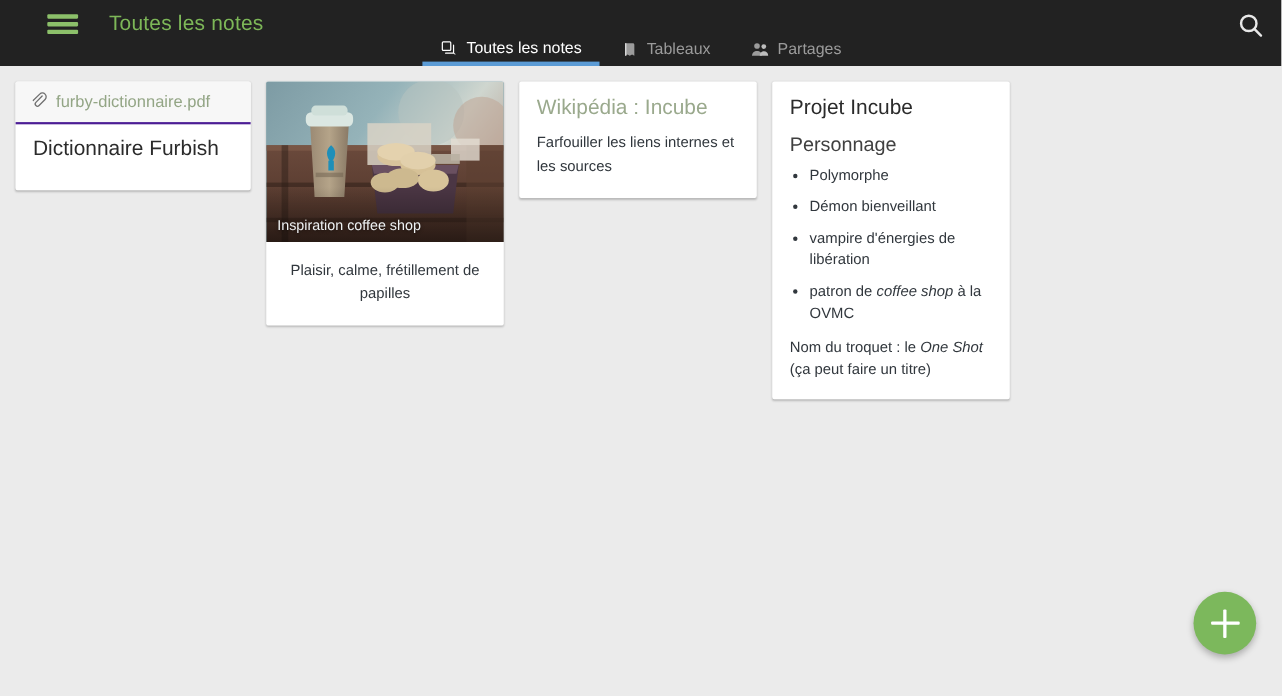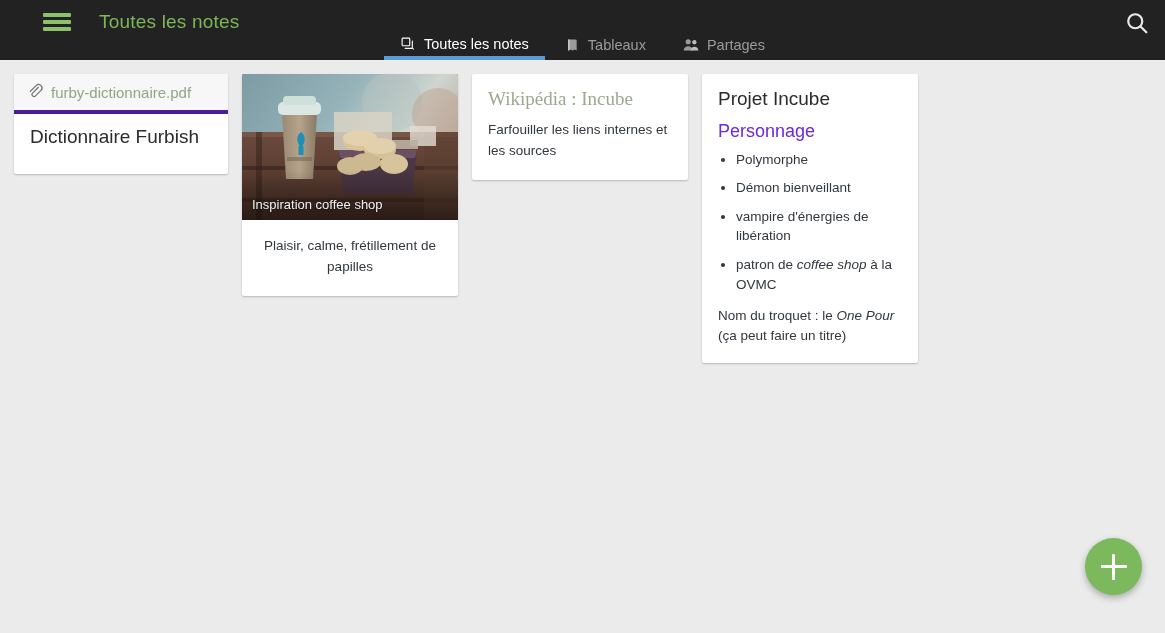--- a/index.html
+++ b/index.html
@@ -100,21 +100,21 @@
   .card {
     background: #ffffff;
     box-shadow: 0 1px 2px rgba(0,0,0,0.22);
     border-radius: 2px;
     overflow: hidden;
   }
   .card-body { padding: 14px 16px 16px 16px; }
 
   .attach-band {
     background: #f7f7f7;
-    border-bottom: 4px solid #4c1d95;
+    border-bottom: 2px solid #4c1d95;
     padding: 8px 12px;
     display: flex;
     align-items: center;
     gap: 8px;
     font-size: 15px;
     color: #93a585;
   }
 
   .card-title {
     font-size: 19px;
@@ -152,28 +152,28 @@
     color: #eef1f3;
     font-size: 13px;
     text-shadow: 0 1px 3px rgba(0,0,0,.55);
     white-space: nowrap;
   }
   .card-coffee .card-body { padding: 16px 16px 18px 16px; text-align: center; }
 
   
   .card-wiki { width: 216px; }
   .card-wiki .card-body { padding: 14px 16px 18px 16px; }
-  .card-wiki .card-title { font-size: 19px; margin-bottom: 9px; font-family: Liberation Serif, serif; }
+  .card-wiki .card-title { font-size: 19px; margin-bottom: 9px; }
 
   
   .card-projet { width: 216px; }
   .card-projet .card-body { padding: 14px 16px 18px 16px; }
   .card-projet .sub-head {
     font-size: 18px;
-    color: #6d28d9;
+    color: #404040;
     margin: 0 0 8px 0;
     font-weight: normal;
   }
   .card-projet ul {
     margin: 0 0 10px 18px;
     padding: 0;
   }
   .card-projet li {
     font-size: 13.5px;
     color: #31373d;
@@ -367,21 +367,21 @@
           <li>
             <span>Démon bienveillant</span>
           </li>
           <li>
             <span>vampire d'énergies de libération</span>
           </li>
           <li>
             <span>patron de </span><em>coffee shop</em><span> à la </span><strong>OVMC</strong>
           </li>
         </ul>
-        <p class="footnote"><span>Nom du troquet : le </span><em>One Pour</em><span> (ça peut faire un titre)</span></p>
+        <p class="footnote"><span>Nom du troquet : le </span><em>One Shot</em><span> (ça peut faire un titre)</span></p>
       </div>
     </div>
 
   </div>
 
   <button class="fab">
     <span class="plus-h"></span>
     <span class="plus-v"></span>
   </button>
 </div>

